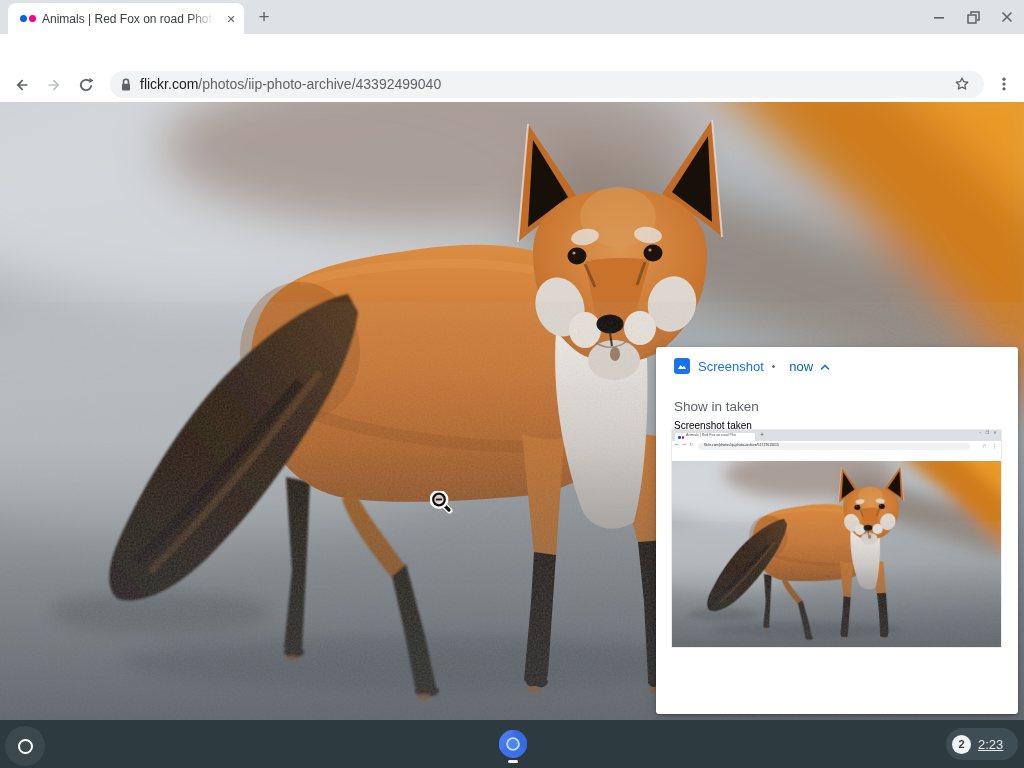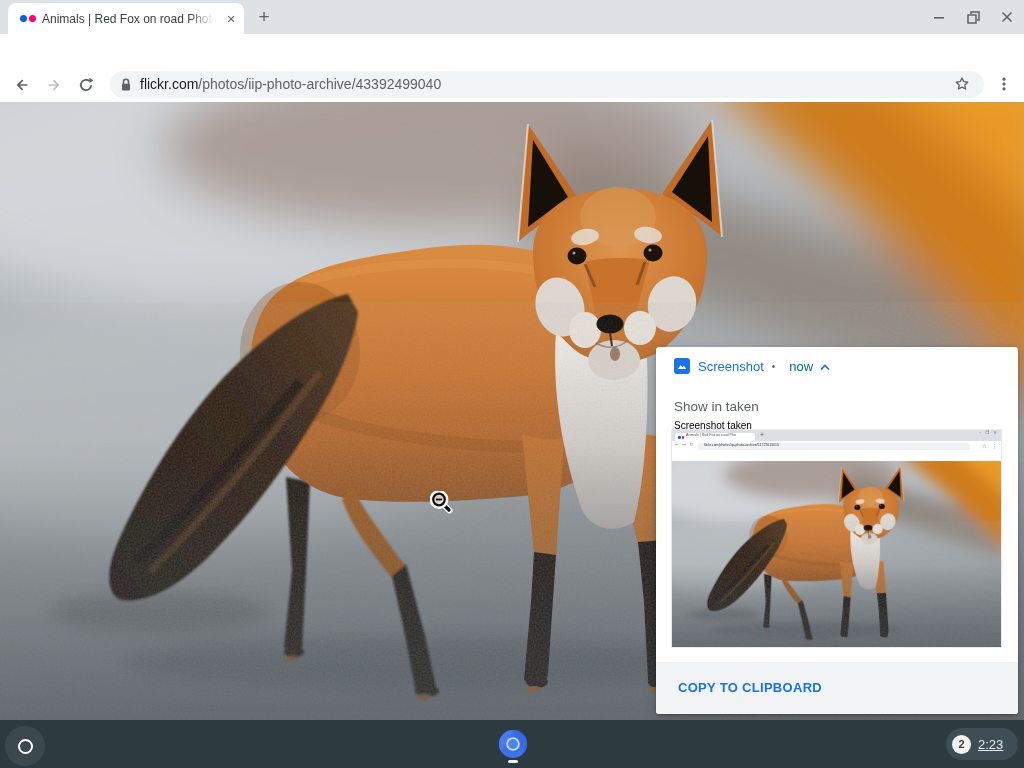--- a/index.html
+++ b/index.html
@@ -369,23 +369,20 @@
         </div>
         <span class="t-star">☆</span>
         <span class="t-menu">⋮</span>
       </div>
       <div class="t-gap"></div>
       <svg class="t-photo" viewBox="0 0 1024 618" preserveAspectRatio="none">
         <use href="#foxScene"></use>
       </svg>
     </div>
 
-    <div class="notif-footer">
-      <span class="copy-btn">COPY TO CLIPBOARD</span>
-    </div>
   </div>
 </div>
 
 <div class="shelf">
   <div class="launcher">
     <div class="launcher-ring"></div>
   </div>
   <svg class="dock-app" viewBox="0 0 30 30">
     <g>
       <circle cx="15" cy="15" r="14" fill="#3e70e8"></circle>

